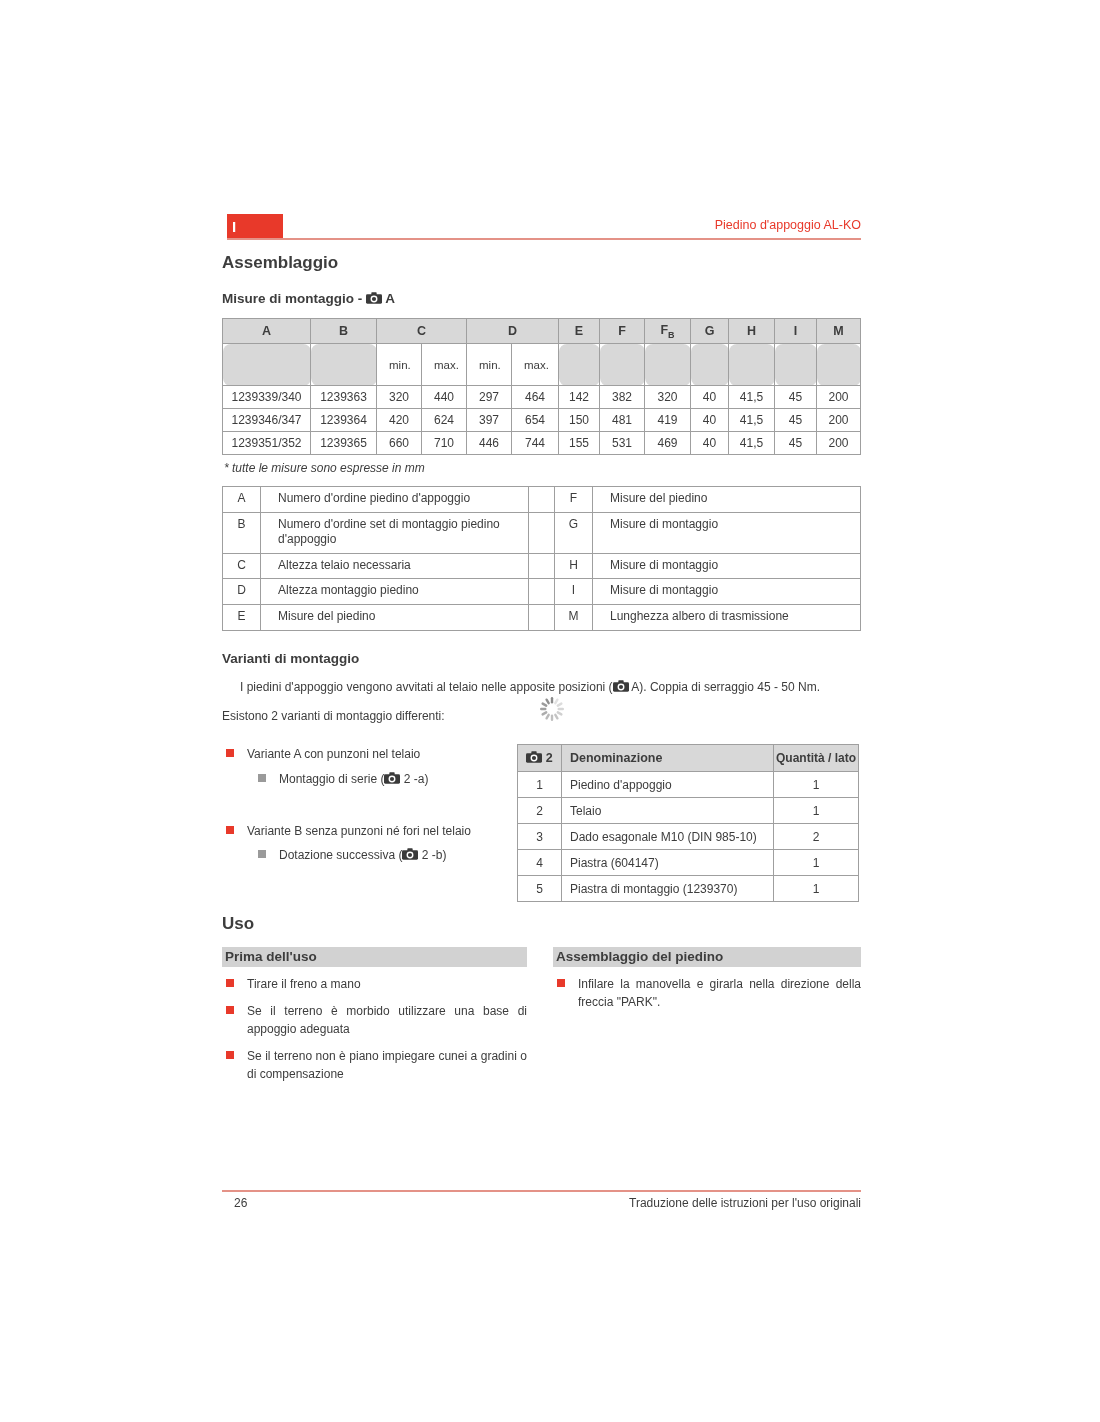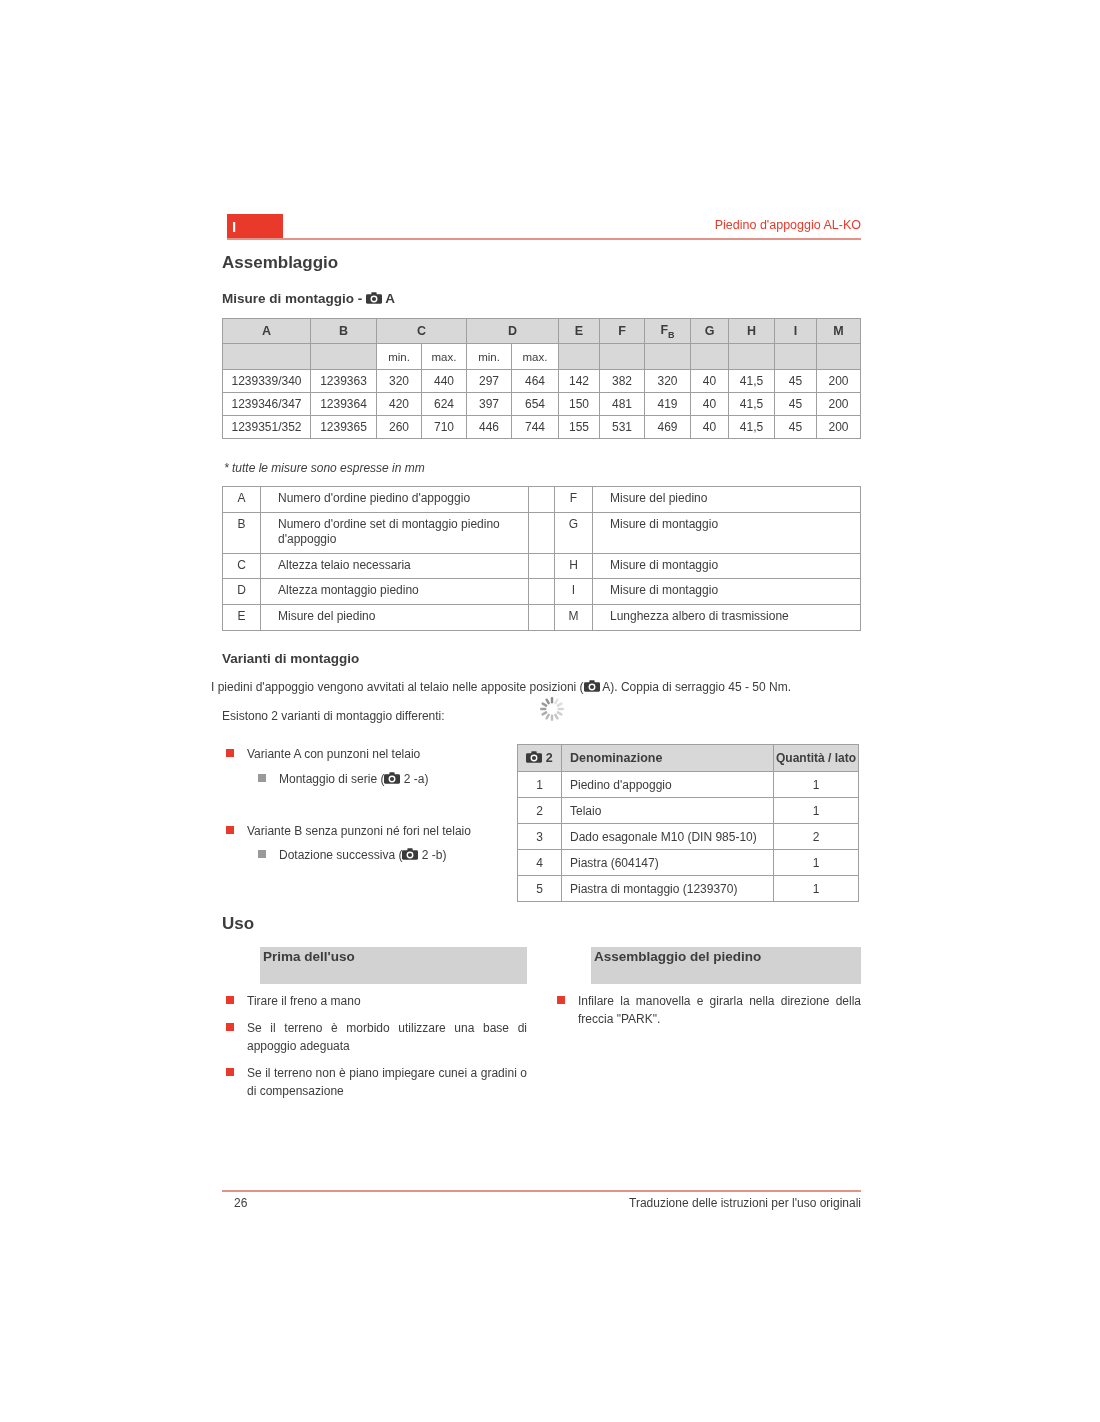--- a/index.html
+++ b/index.html
@@ -21,33 +21,33 @@
   #h-varianti { left:222px; top:651px; }
 
   .cam { width:16px; height:12px; vertical-align:-1px; }
 
   table { border-collapse:collapse; position:absolute; table-layout:fixed; font-size:12px; color:#3d3d3d; }
   th,td { border:1px solid #9f9f9f; overflow:hidden; }
 
   .measure-table { left:222px; top:318px; width:638px; }
   .measure-table th { background:#d8d8d8; font-size:12.5px; font-weight:bold; text-align:center; height:24px; padding:0; }
   .measure-table th sub { font-size:9px; }
-  .measure-table tr.subrow td { height:17px; font-size:11.5px; background:#d8d8d8; text-align:center; padding:4px; }
+  .measure-table tr.subrow td { height:17px; font-size:11.5px; background:#d8d8d8; text-align:center; padding:12px;border-radius:8px; }
   .measure-table tr.subrow td.white { background:#ffffff; }
   .measure-table tbody td { text-align:center; height:22px; padding:0; }
 
   .footnote { position:absolute; left:224px; top:461px; font-style:italic; font-size:12px; }
 
   .legend-table { left:222px; top:486px; width:638px; }
   .legend-table td { vertical-align:top; padding:4px 0 5px 0; line-height:1.3; }
   .legend-table td.key { text-align:center; }
   .legend-table td.desc { padding-left:17px; padding-right:9px; }
 
   .para { position:absolute; margin:0; font-size:12px; line-height:1.4; }
-  #intro { left:211px; top:679px; width:648px; }
+  #intro { left:240px; top:679px; width:648px; }
   #line2 { left:222px; top:708px; }
 
   .spinner { position:absolute; left:539px; top:696px; }
 
   .variant-list { position:absolute; left:222px; top:746px; width:298px; font-size:12px; }
   .vrow { display:flex; margin-bottom:8px; line-height:1.4; }
   .vrow.sub { margin-left:32px; margin-bottom:0; }
   .sq { width:8px; height:8px; flex:none; margin:3px 13px 0 4px; }
   .sq.red { background:#e8392a; }
   .sq.gray { background:#9a9a9a; }
@@ -56,21 +56,21 @@
   .parts-table { left:517px; top:744px; width:341px; }
   .parts-table th { background:#d8d8d8; font-weight:bold; height:26px; text-align:left; padding:0 8px; font-size:12.5px; }
   .parts-table th.c1 { text-align:center; padding:0 2px; }
   .parts-table th.c3 { text-align:center; padding:0 2px; font-size:12px; }
   .parts-table td { height:25px; padding:0 8px; }
   .parts-table td.pos { text-align:center; padding:0; }
   .parts-table td.qty { text-align:center; }
 
   .colL { position:absolute; left:222px; top:947px; width:305px; }
   .colR { position:absolute; left:553px; top:947px; width:308px; }
-  .bar { background:#d2d2d2; font-weight:bold; font-size:13.5px; padding:2px 3px 20px 3px;margin-left:38px; }
+  .bar { background:#d2d2d2; font-weight:bold; font-size:13.5px; padding:2px 3px 3px 3px; }
   .bullets { margin-top:8px; }
   .brow { display:flex; font-size:12px; line-height:1.5; margin-bottom:9px; }
   .brow .sq { margin-top:4px; }
   .brow .txt { text-align:justify; flex:1; }
   .rsec2 { margin-top:37px; }
 
   .footer-rule { position:absolute; left:222px; top:1190px; width:639px; height:2px; background:#e49287; }
   .page-num { position:absolute; left:234px; top:1196px; font-size:12px; }
   .footer-text { position:absolute; right:239px; top:1196px; font-size:12px; }
 </style>
@@ -175,21 +175,21 @@
           <td>481</td>
           <td>419</td>
           <td>40</td>
           <td>41,5</td>
           <td>45</td>
           <td>200</td>
         </tr>
         <tr>
           <td>1239351/352</td>
           <td>1239365</td>
-          <td>260</td>
+          <td>660</td>
           <td>710</td>
           <td>446</td>
           <td>744</td>
           <td>155</td>
           <td>531</td>
           <td>469</td>
           <td>40</td>
           <td>41,5</td>
           <td>45</td>
           <td>200</td>

